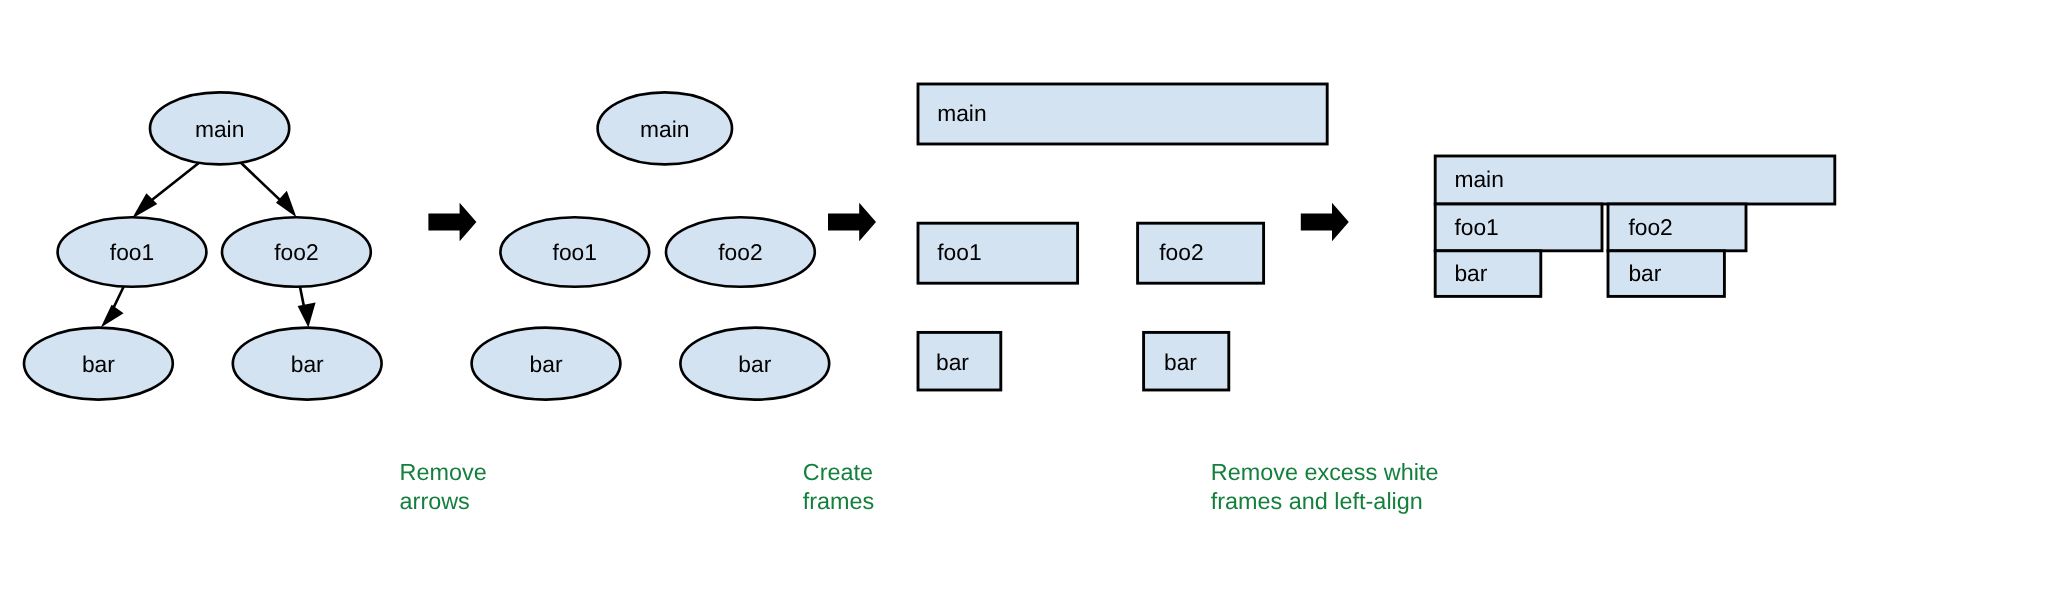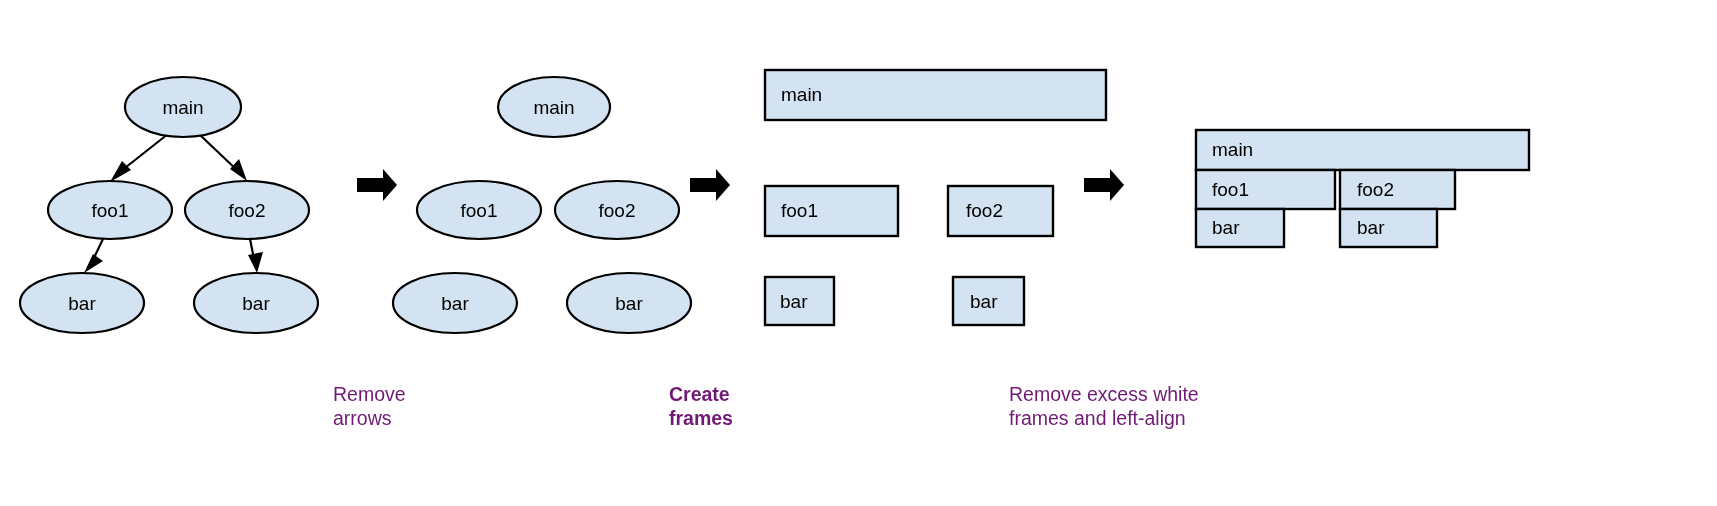--- a/index.html
+++ b/index.html
@@ -56,21 +56,21 @@
     font-size: 19px;
     fill: #000000;
   }
   .node-text.center { text-anchor: middle; }
   .node-text.left   { text-anchor: start; }
   .step-label {
     position: absolute;
     font-family: "Liberation Sans", sans-serif;
     font-size: 19.5px;
     line-height: 24px;
-    color: #701a75;
+    color: #15803d;
     white-space: pre-line;
   }
 </style>
 </head>
 <body>
 
 <div class="stage">
 
   <svg class="layer" viewBox="0 0 1717 506">
 
@@ -194,19 +194,19 @@
         <rect class="node-rect" x="1340" y="197" width="97" height="38"></rect>
         <text class="node-text left" x="1357" y="222">bar</text>
       </g>
     </g>
 
   </svg>
 
   <div class="step-label" style="left:333px; top:370px;">Remove
 arrows</div>
 
-  <div class="step-label" style="left:669px; top:370px;font-weight:bold;">Create
+  <div class="step-label" style="left:669px; top:370px;">Create
 frames</div>
 
   <div class="step-label" style="left:1009px; top:370px;">Remove excess white
 frames and left-align</div>
 
 </div>
 
 </body></html>

